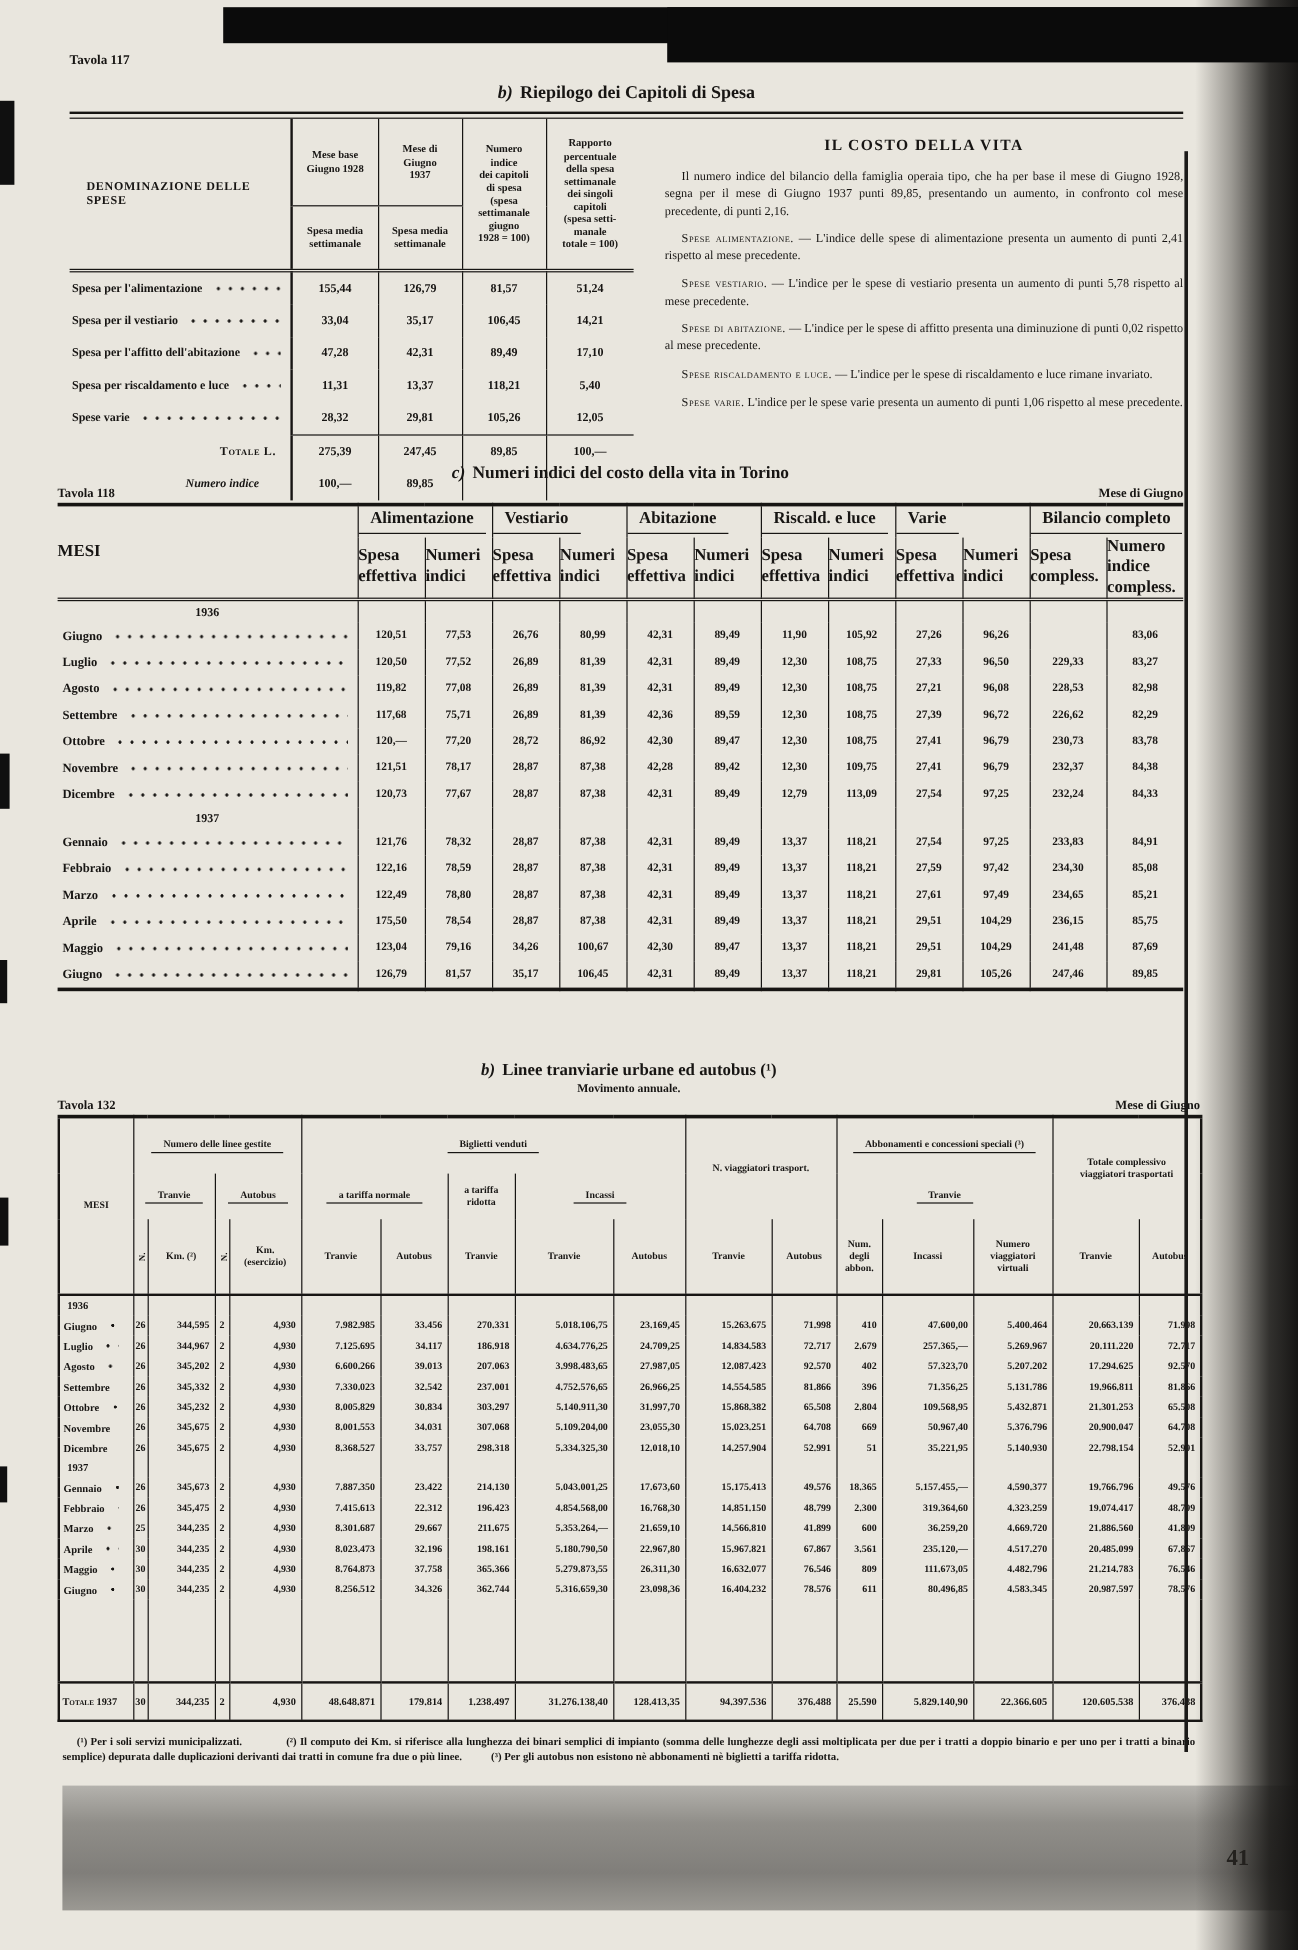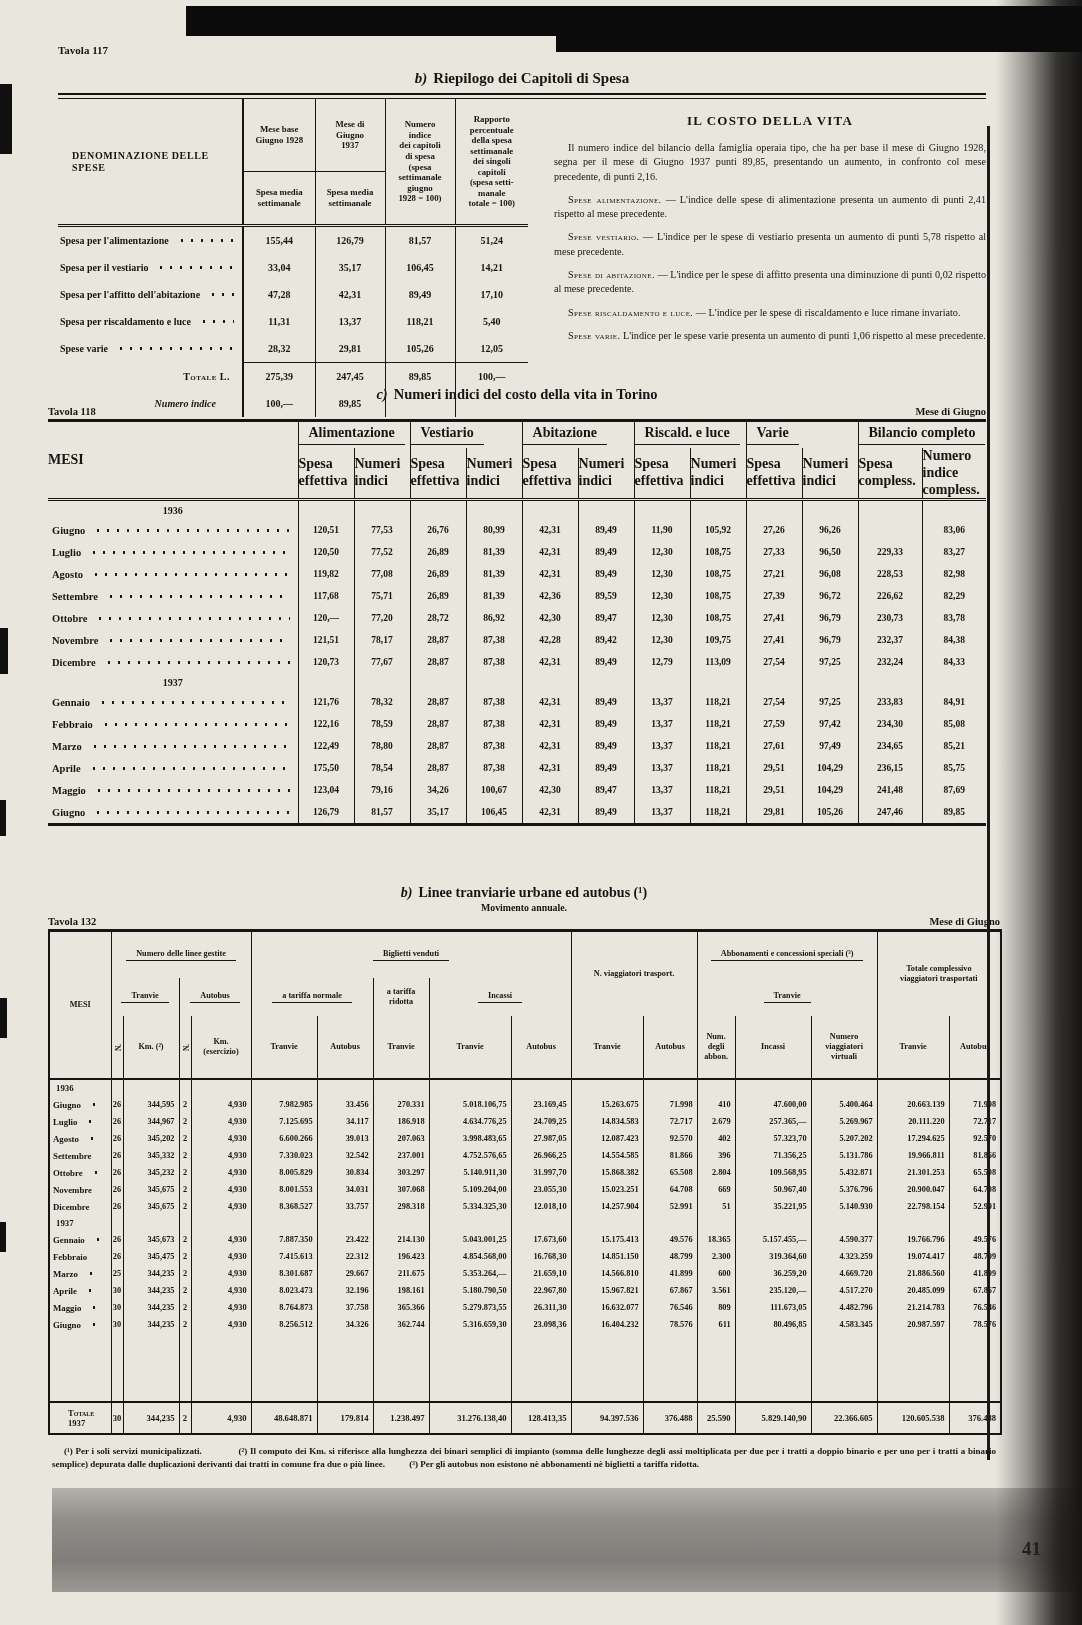--- a/index.html
+++ b/index.html
@@ -76,21 +76,21 @@
   .t132 .b1{border-left:1px solid #171513;}
   .t132 .b2{border-left:1.8px solid #171513;}
   .rot{display:inline-block;transform:rotate(-90deg);font-size:7.5px;}
   .t132 td{font-size:8.3px;height:17px;text-align:right;padding-right:4px;}
   .t132 td.ctr{text-align:center;padding-right:0;}
   .t132 td.mcell{text-align:left;font-size:8.8px;padding-left:3px;}
   .t132 tr.yr td{height:16px;font-size:8.8px;}
   .t132 tr.yr td.ylab{text-align:left;padding-left:6px;}
   .t132 tr.gap td{height:68px;}
   .t132 tr.total td{border-top:2px solid #171513;height:30px;font-size:8.6px;}
-  .t132 td.tlab{text-align:left;padding-left:18px;font-variant:small-caps;}
+  .t132 td.tlab{text-align:left;padding-left:2px;font-variant:small-caps;}
   .foot{font-size:9px;font-weight:bold;line-height:1.45;text-align:justify;margin-top:10px;padding:0 4px;}
   .foot .fs{margin-right:22px;padding-left:12px;}
 </style>
 </head>
 <body>
 
 <div class="page">
 
   <div class="band-top"></div>
   <div class="band-top2"></div>

